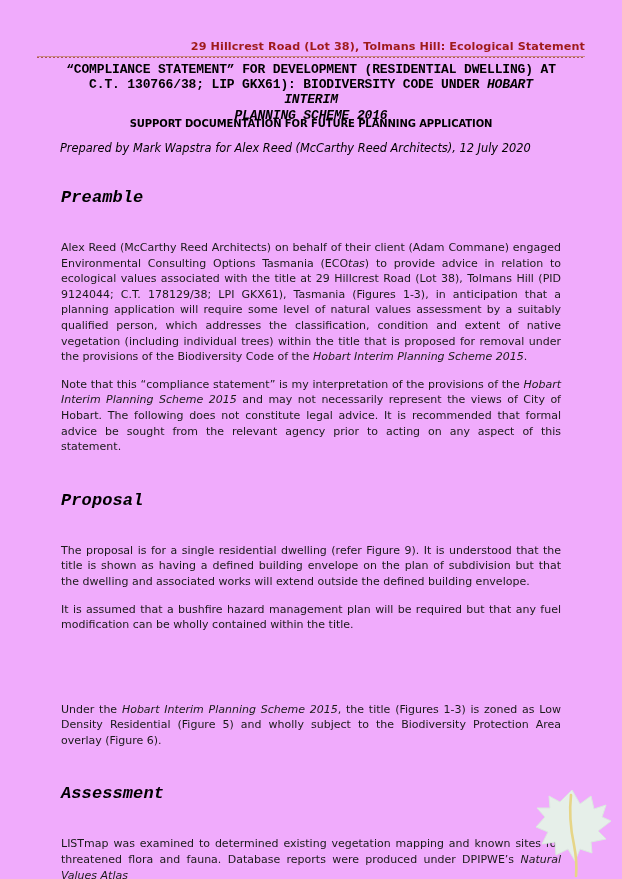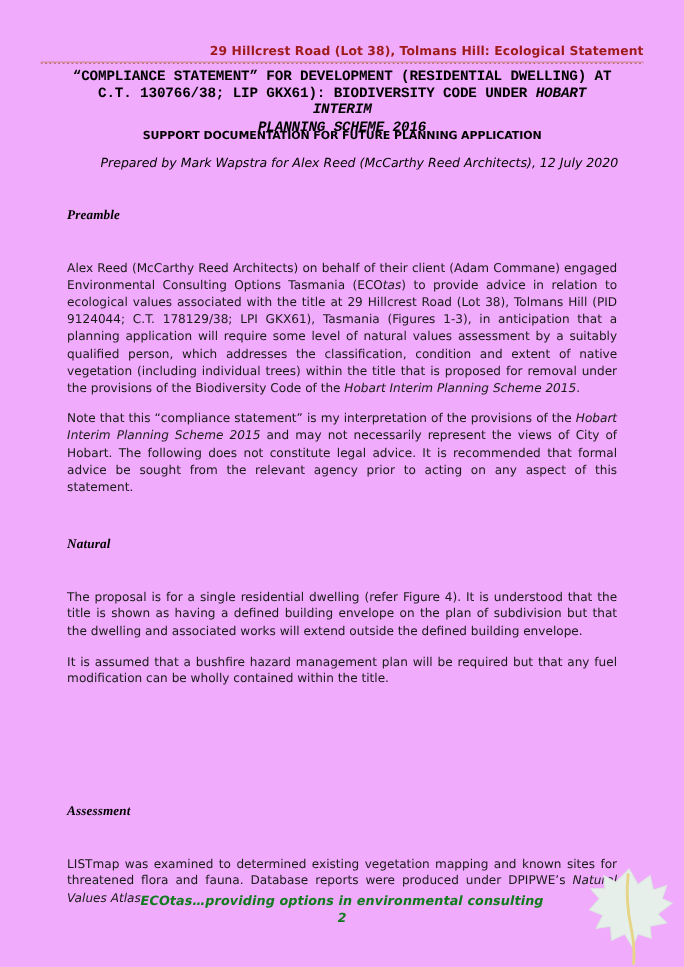--- a/index.html
+++ b/index.html
@@ -78,40 +78,40 @@
     font-weight: bold;
     font-size: 10px;
     color: #000000;
     letter-spacing: -0.1px;
   }
   .prepared-by {
     position: absolute;
     top: 141px;
     left: 60px;
     width: 502px;
-    text-align: right;
+    text-align: left;
     font-family: "DejaVu Sans", sans-serif;
     font-style: italic;
     font-size: 11.4px;
     color: #000000;
   }
 
   
   .body-area {
     position: absolute;
     top: 188px;
     left: 61px;
     width: 500px;
   }
   h2.section-heading {
     margin: 0;
-    font-family: Liberation Serif, serif;
-    font-weight: bold;
-    font-style: italic;
-    font-size: 12px;
+    font-family: Liberation Mono, monospace;
+    font-weight: bold;
+    font-style: italic;
+    font-size: 17px;
     color: #000000;
     letter-spacing: 0.1px;
   }
   p.para {
     margin: 0;
     font-family: "DejaVu Sans", sans-serif;
     font-size: 11px;
     color: #1a1a1a;
     line-height: 15.6px;
     text-align: justify;
@@ -183,45 +183,42 @@
     <div class="sp-head-gap"></div>
 
     <p class="para"><span>Alex Reed (McCarthy Reed Architects) on behalf of their client (Adam Commane) engaged Environmental Consulting Options Tasmania (ECO</span><i>tas</i><span>) to provide advice in relation to ecological values associated with the title at 29 Hillcrest Road (Lot 38), Tolmans Hill (PID 9124044; C.T. 178129/38; LPI GKX61), Tasmania (Figures 1-3), in anticipation that a planning application will require some level of natural values assessment by a suitably qualified person, which addresses the classification, condition and extent of native vegetation (including individual trees) within the title that is proposed for removal under the provisions of the Biodiversity Code of the </span><i>Hobart Interim Planning Scheme 2015</i><span>.</span></p>
 
     <div class="sp-para-gap"></div>
 
     <p class="para"><span>Note that this “compliance statement” is my interpretation of the provisions of the </span><i>Hobart Interim Planning Scheme 2015</i><span> and may not necessarily represent the views of City of Hobart. The following does not constitute legal advice. It is recommended that formal advice be sought from the relevant agency prior to acting on any aspect of this statement.</span></p>
 
     <div class="sp-sect-gap"></div>
 
-    <h2 class="section-heading">Natural</h2>
-    <div class="sp-head-gap"></div>
-
-    <p class="para">The proposal is for a single residential dwelling (refer Figure 4). It is understood that the title is shown as having a defined building envelope on the plan of subdivision but that the dwelling and associated works will extend outside the defined building envelope.</p>
+    <h2 class="section-heading">Proposal</h2>
+    <div class="sp-head-gap"></div>
+
+    <p class="para">The proposal is for a single residential dwelling (refer Figure 9). It is understood that the title is shown as having a defined building envelope on the plan of subdivision but that the dwelling and associated works will extend outside the defined building envelope.</p>
     <div class="sp-para-gap"></div>
     <p class="para">It is assumed that a bushfire hazard management plan will be required but that any fuel modification can be wholly contained within the title.</p>
 
     <div class="sp-sect-gap"></div>
 
     <div class="sp-head-gap"></div>
 
+    <p class="para"><span>Under the </span><i>Hobart Interim Planning Scheme 2015</i><span>, the title (Figures 1-3) is zoned as Low Density Residential (Figure 5) and wholly subject to the Biodiversity Protection Area overlay (Figure 6).</span></p>
 
     <div class="sp-sect-gap"></div>
 
     <h2 class="section-heading">Assessment</h2>
     <div class="sp-head-gap"></div>
 
     <p class="para"><span>LISTmap was examined to determined existing vegetation mapping and known sites for threatened flora and fauna. Database reports were produced under DPIPWE’s </span><i>Natural Values Atlas</i></p>
 
   </div>
 
-  <div class="footer">
-    <div class="footer-tagline">ECOtas…providing options in environmental consulting</div>
-    <div class="footer-page-number">2</div>
-  </div>
 
   <div class="leaf-watermark">
     <svg viewBox="0 0 86 92" width="86" height="92" aria-hidden="true">
       <path d="M44 3 L52 17 L63 9 L66 22 L78 18 L74 30 L83 34
                L70 44 L78 52 L63 55 L64 66 L52 62 L47 74 L40 62
                L28 68 L27 55 L14 57 L20 45 L8 40 L17 30 L9 21
                L22 21 L21 9 L32 15 Z" fill="#e6efe9" stroke="#dce9e0" stroke-width="1"></path>
       <path d="M43 8 C41 26, 43 44, 46 58 C48 68, 49 78, 48 89" fill="none" stroke="#e6d587" stroke-width="2.6" stroke-linecap="round"></path>
     </svg>
   </div>

